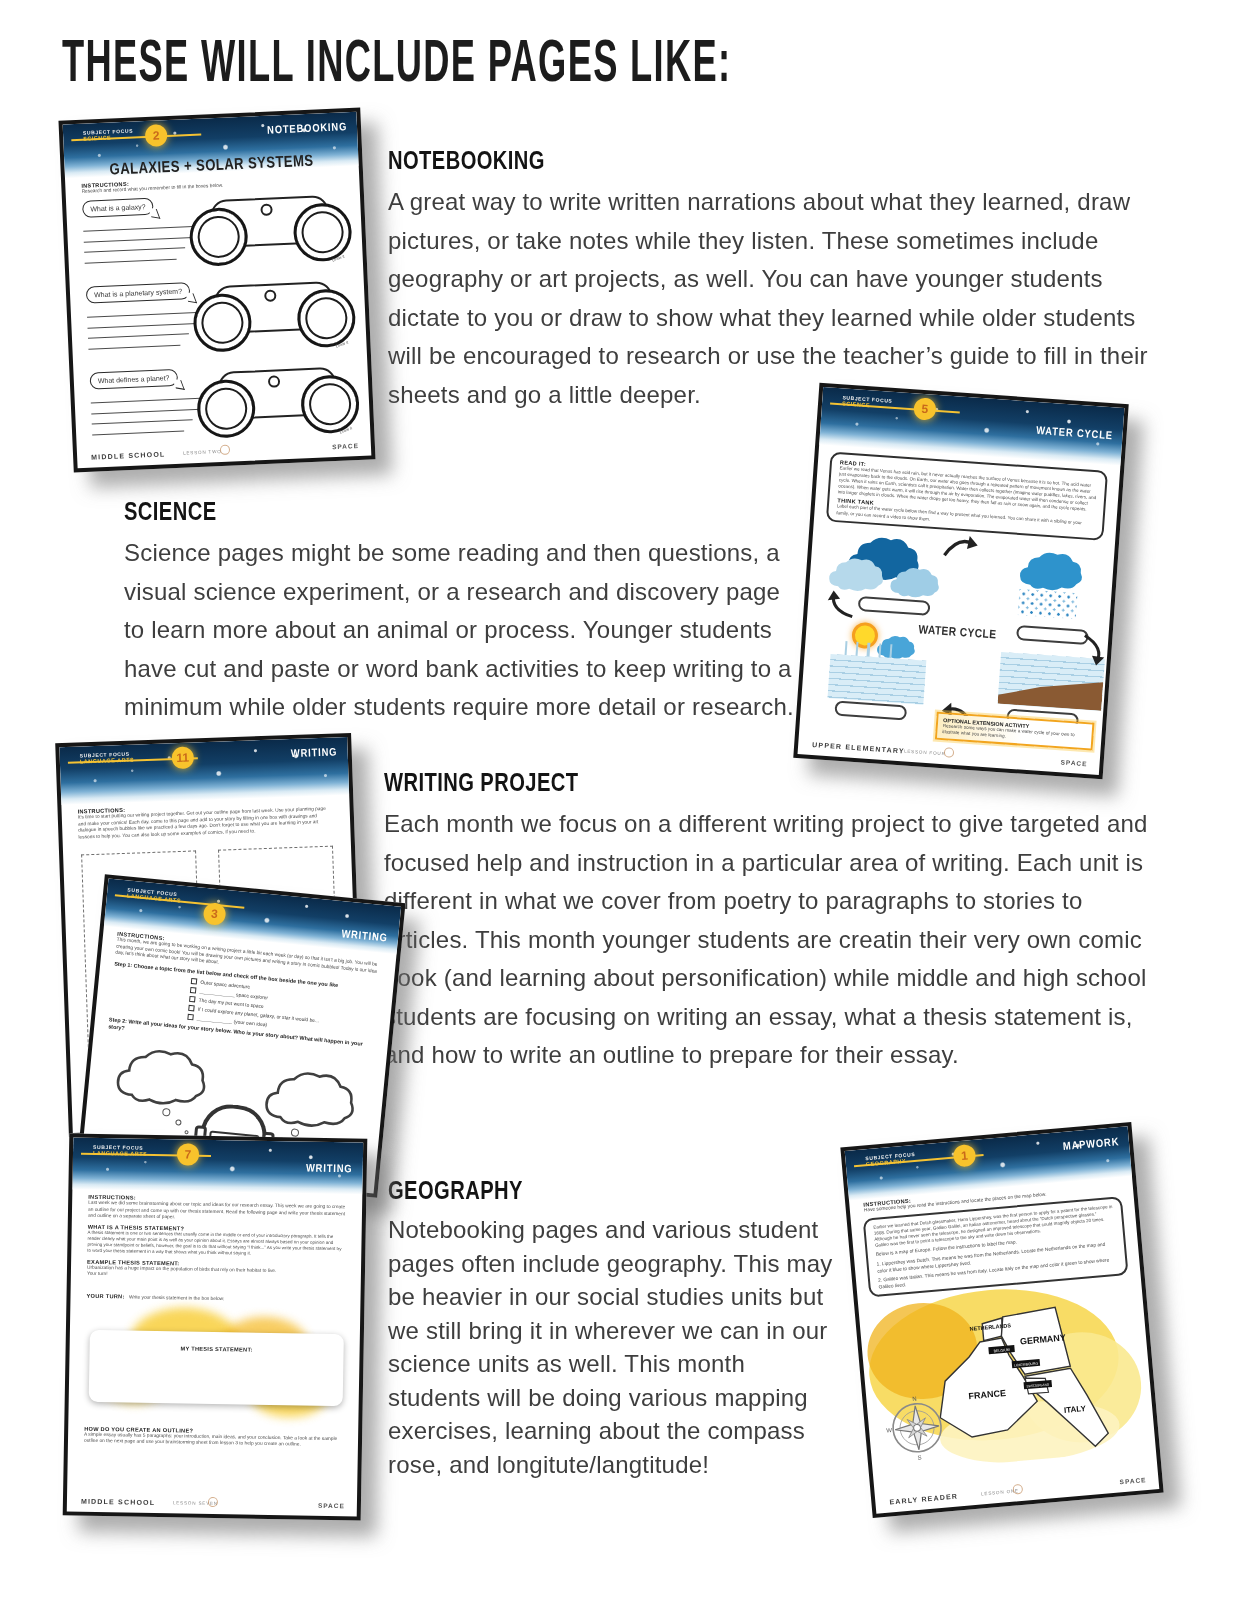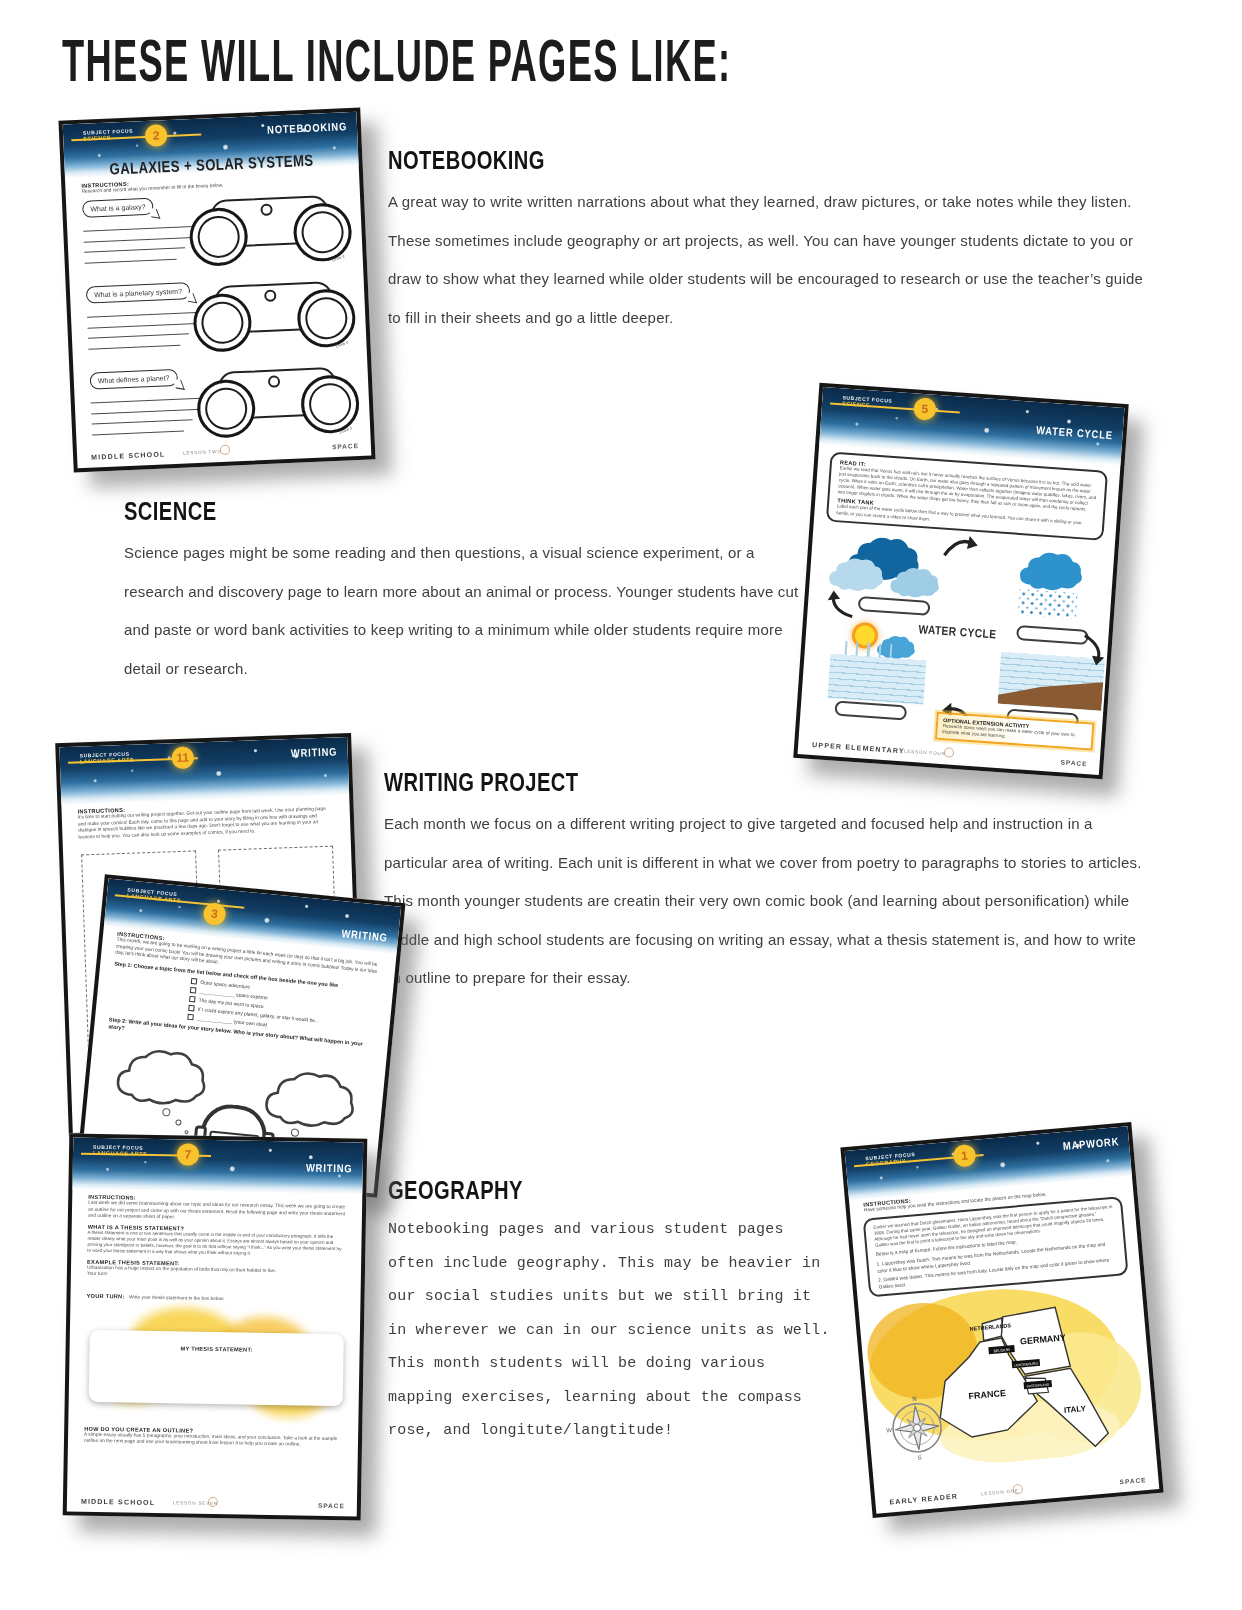--- a/index.html
+++ b/index.html
@@ -17,26 +17,26 @@
     transform:scaleX(.66) scaleY(1.08); transform-origin:0 0;
   }
 
   
   .section { position:absolute; }
   .sec-heading {
     font-size:24px; font-weight:700; color:#141414; letter-spacing:.5px;
     transform:scaleX(.84) scaleY(1.08); transform-origin:0 50%;
     margin-bottom:9px; white-space:nowrap;
   }
-  .sec-body { font-size:15px; line-height:38.5px; color:#3e3e3e; letter-spacing:.2px; }
+  .sec-body { font-size:24px; line-height:38.5px; color:#3e3e3e; letter-spacing:.2px; }
   #sec-notebooking { left:388px; top:146px; width:766px; }
   #sec-science     { left:124px; top:497px; width:678px; }
   #sec-writing     { left:384px; top:768px; width:770px; }
   #sec-geography   { left:388px; top:1176px; width:446px; }
-  #sec-geography .sec-body { line-height:33.5px;font-family:Liberation Mono, monospace; }
+  #sec-geography .sec-body { line-height:33.5px; }
 
   
   .sheet {
     position:absolute; background:#fff; border:4px solid #161616;
     box-shadow:16px 16px 18px rgba(105,105,105,.55);
     overflow:hidden;
   }
   .head {
     position:relative; width:100%;
     background:

